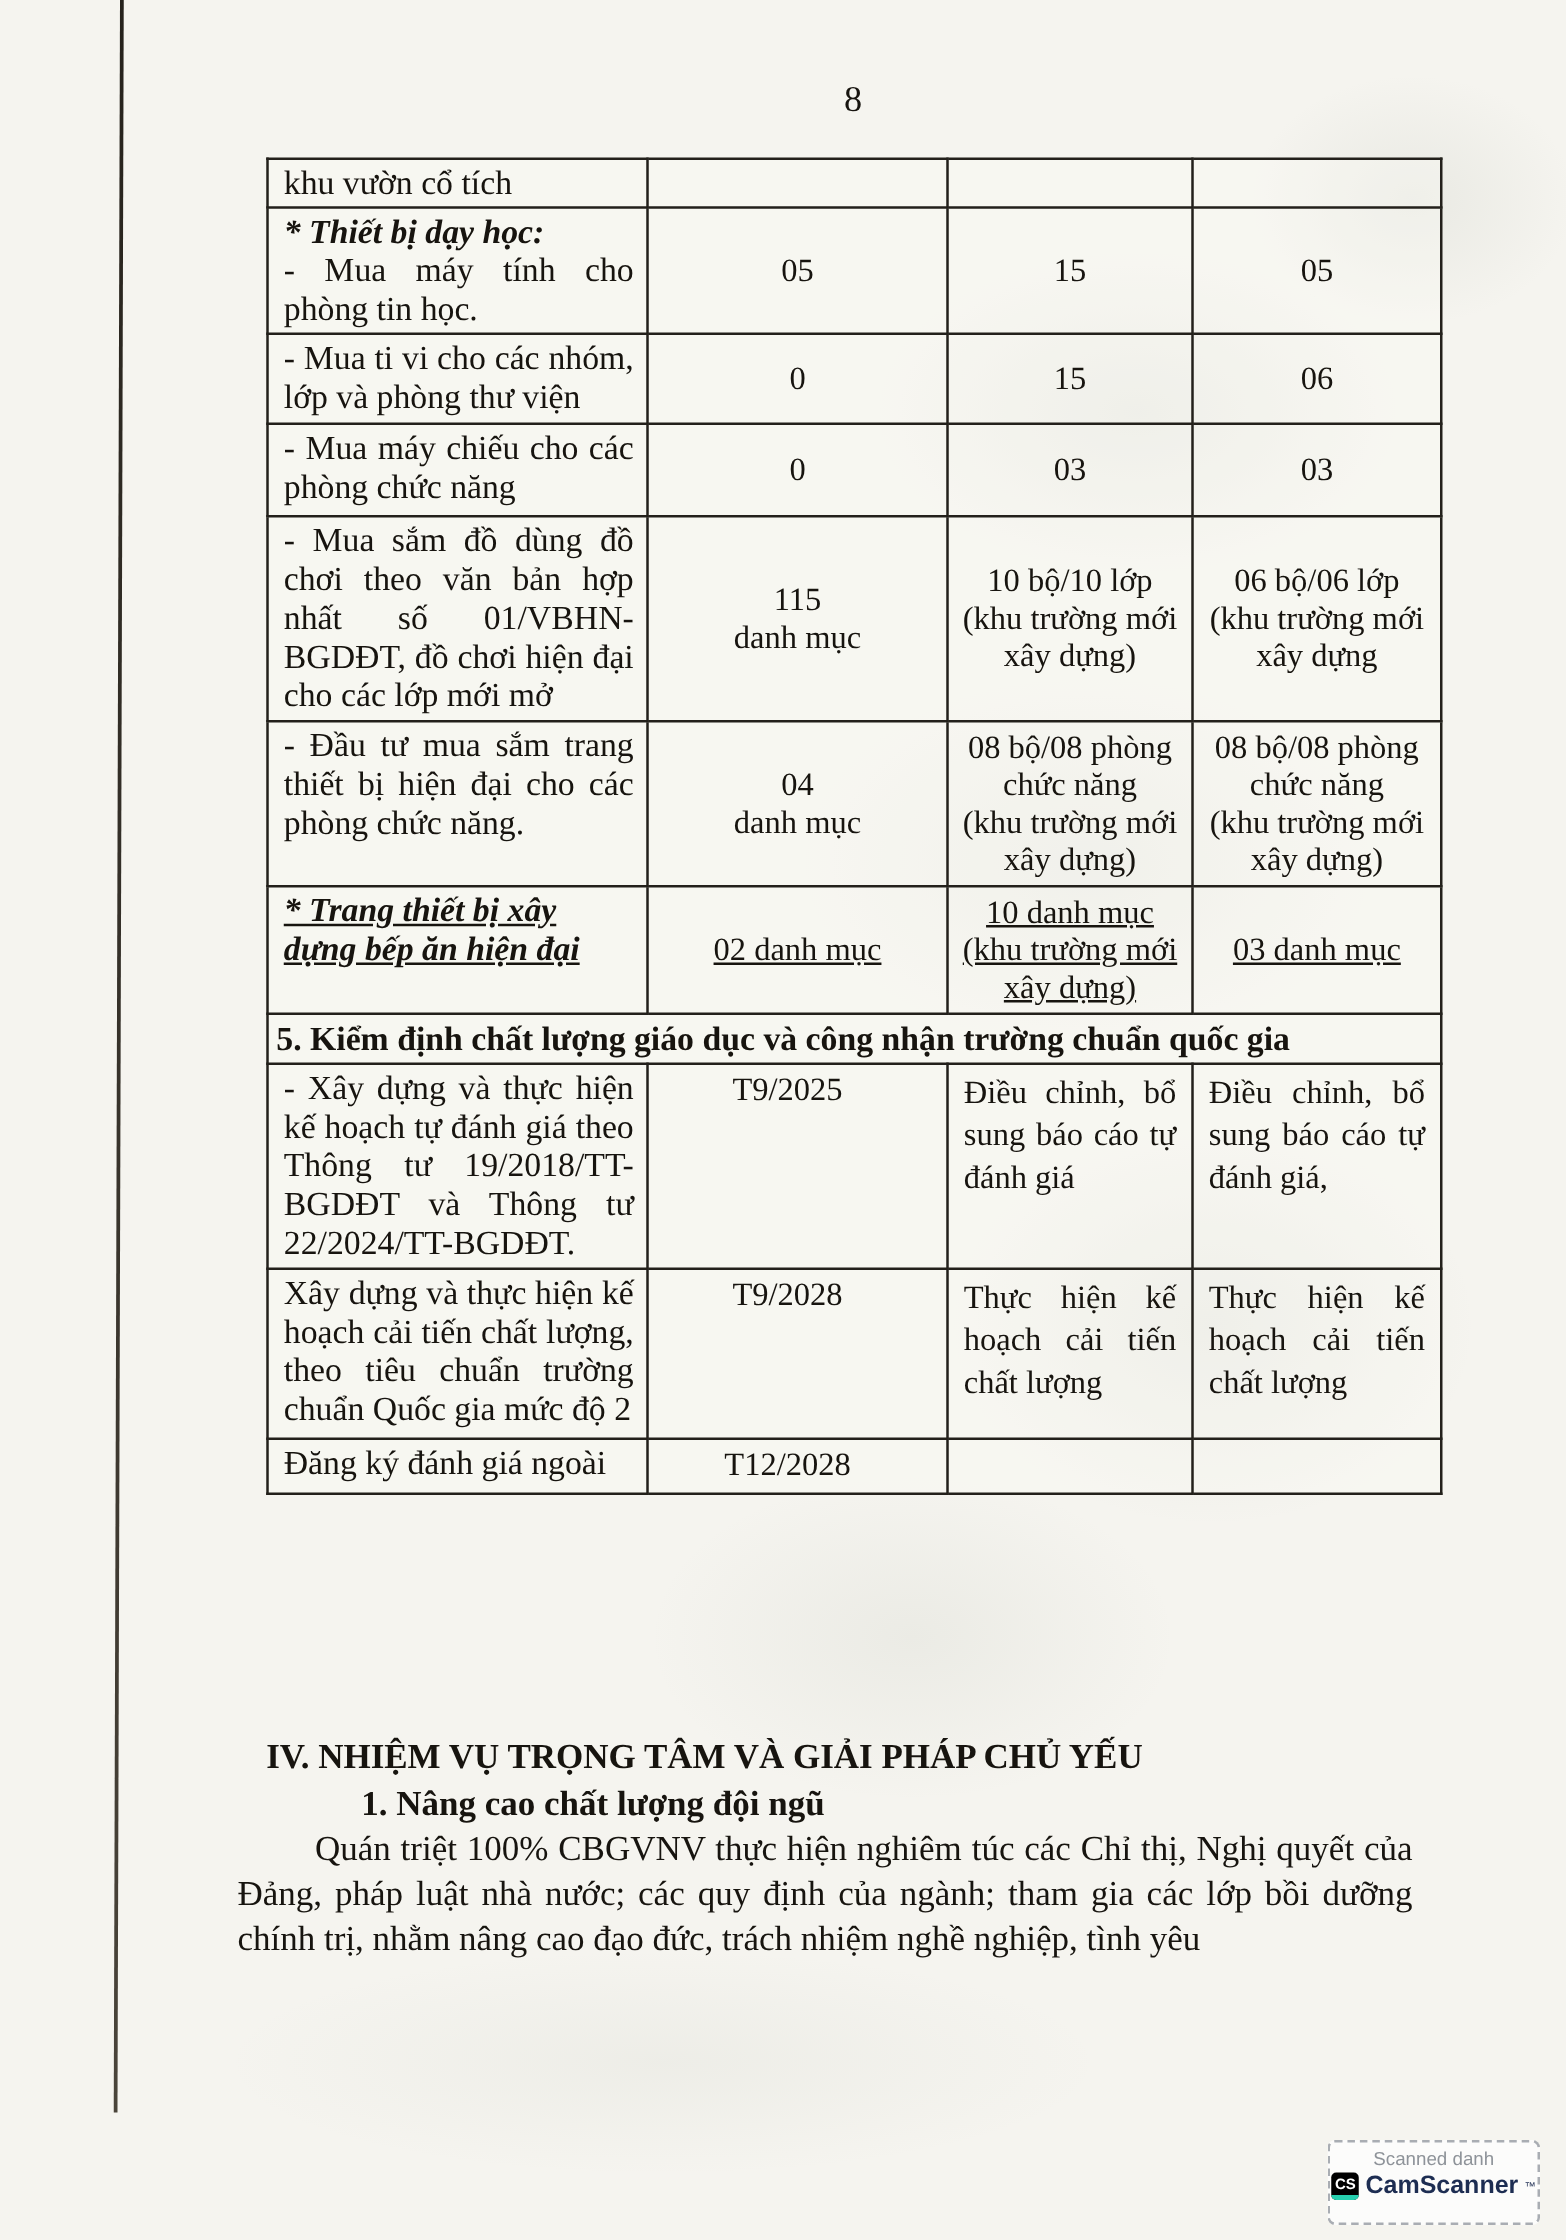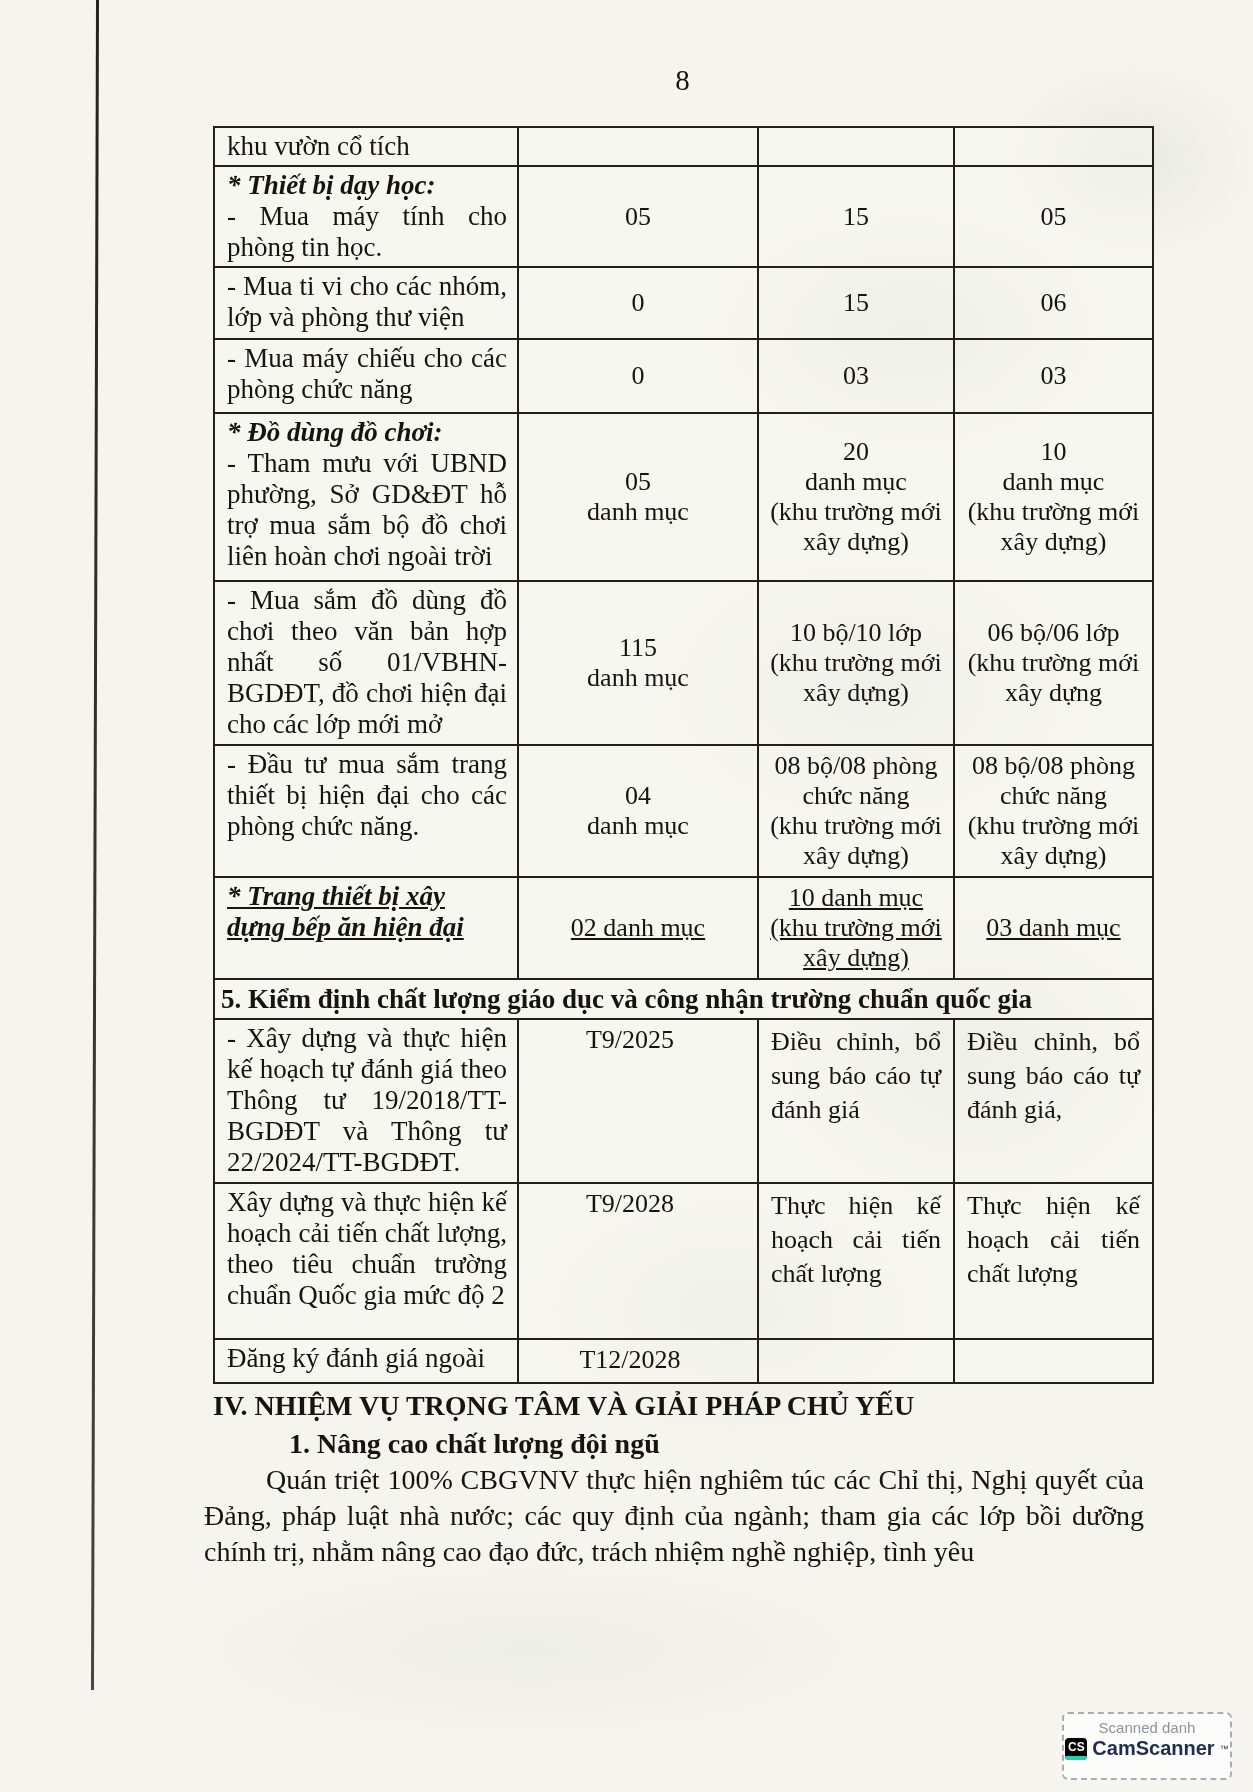--- a/index.html
+++ b/index.html
@@ -60,21 +60,21 @@
 
   .sec-head{
     position:absolute;left:213px;top:1390px;width:939px;
     font-weight:bold;font-size:28px;
   }
   .sub-head{
     position:absolute;left:289px;top:1428px;
     font-weight:bold;font-size:28px;
   }
   .para{
-    position:absolute;left:204px;top:1462px;width:940px;
+    position:absolute;left:190px;top:1462px;width:940px;
     font-size:28px;line-height:36px;text-align:justify;text-indent:62px;
   }
 
   .badge{
     position:absolute;left:1062px;top:1712px;width:170px;height:68px;
     background:#fcfcfb;border:2px dashed #a9adb3;border-radius:6px;
     box-sizing:border-box;text-align:center;padding-top:5px;
   }
   .badge .l1{
     font-family:"Liberation Sans","DejaVu Sans",sans-serif;
@@ -134,33 +134,20 @@
         <td class="val">0</td>
         <td class="val">15</td>
         <td class="val">06</td>
       </tr>
       <tr style="height: 74px;">
         <td class="desc">- Mua máy chiếu cho các phòng chức năng</td>
         <td class="val">0</td>
         <td class="val">03</td>
         <td class="val">03</td>
       </tr>
-      <tr style="height: 168px;">
-        <td class="desc"><span class="bi">* Đồ dùng đồ chơi:</span>- Tham mưu với UBND phường, Sở GD&amp;ĐT hỗ trợ mua sắm bộ đồ chơi liên hoàn chơi ngoài trời</td>
-        <td class="val">05
-danh mục</td>
-        <td class="val">20
-danh mục
-(khu trường mới
-xây dựng)</td>
-        <td class="val">10
-danh mục
-(khu trường mới
-xây dựng)</td>
-      </tr>
       <tr style="height: 164px;">
         <td class="desc">- Mua sắm đồ dùng đồ chơi theo văn bản hợp nhất số 01/VBHN-BGDĐT, đồ chơi hiện đại cho các lớp mới mở</td>
         <td class="val">115
 danh mục</td>
         <td class="val">10 bộ/10 lớp
 (khu trường mới
 xây dựng)</td>
         <td class="val">06 bộ/06 lớp
 (khu trường mới
 xây dựng</td>
@@ -190,21 +177,21 @@
       </tr>
       <tr style="height: 40px;">
         <td colspan="4" class="merged">5. Kiểm định chất lượng giáo dục và công nhận trường chuẩn quốc gia</td>
       </tr>
       <tr style="height: 164px;">
         <td class="desc">- Xây dựng và thực hiện kế hoạch tự đánh giá theo Thông tư 19/2018/TT-BGDĐT và Thông tư 22/2024/TT-BGDĐT.</td>
         <td class="valt">T9/2025</td>
         <td class="valj">Điều chỉnh, bổ sung báo cáo tự đánh giá</td>
         <td class="valj">Điều chỉnh, bổ sung báo cáo tự đánh giá,</td>
       </tr>
-      <tr style="height: 156px;">
+      <tr style="height: 136px;">
         <td class="desc">Xây dựng và thực hiện kế hoạch cải tiến chất lượng, theo tiêu chuẩn trường chuẩn Quốc gia mức độ 2</td>
         <td class="valt">T9/2028</td>
         <td class="valj">Thực hiện kế hoạch cải tiến chất lượng</td>
         <td class="valj">Thực hiện kế hoạch cải tiến chất lượng</td>
       </tr>
       <tr style="height: 44px;">
         <td class="desc">Đăng ký đánh giá ngoài</td>
         <td class="valt">T12/2028</td>
         <td class="val"></td>
         <td class="val"></td>

